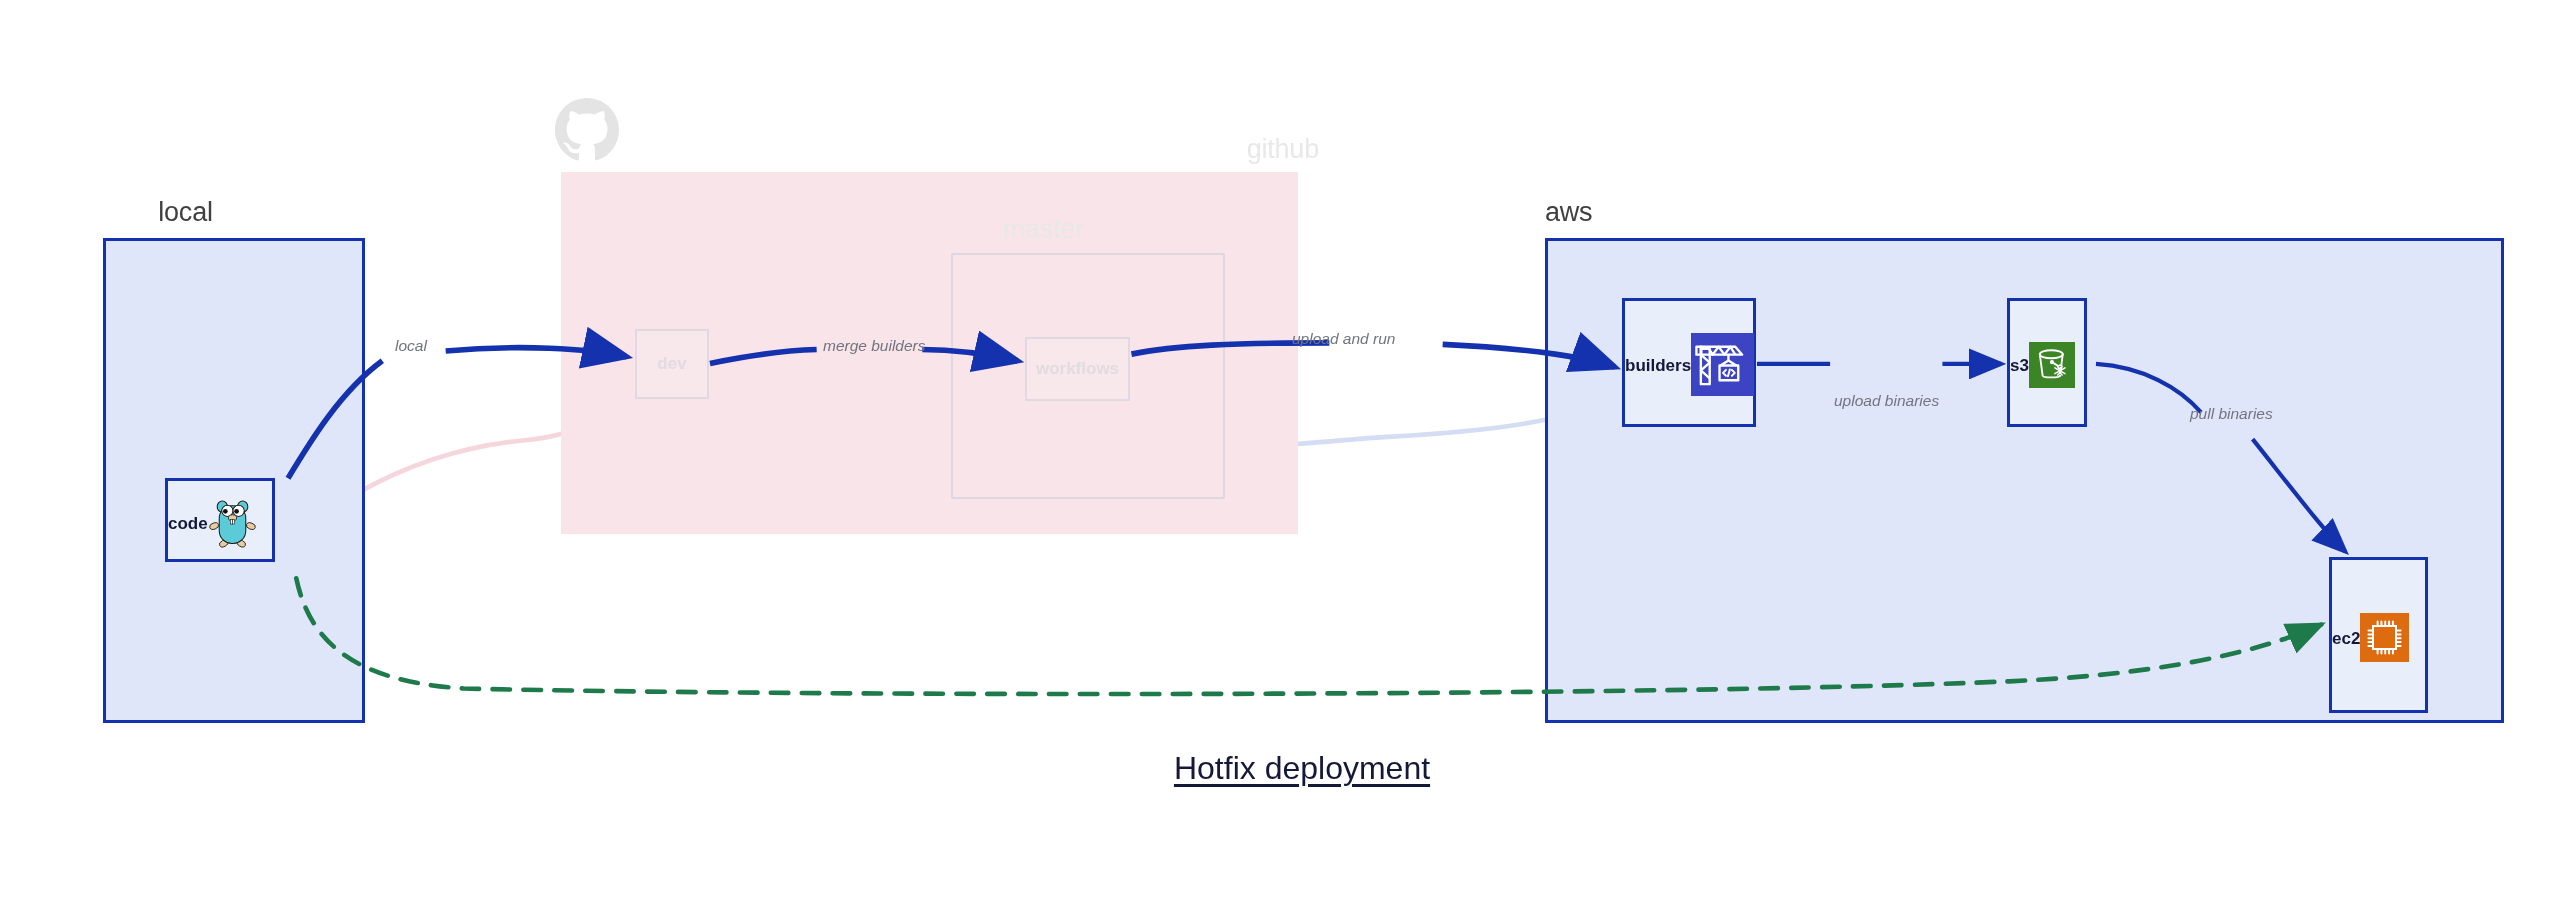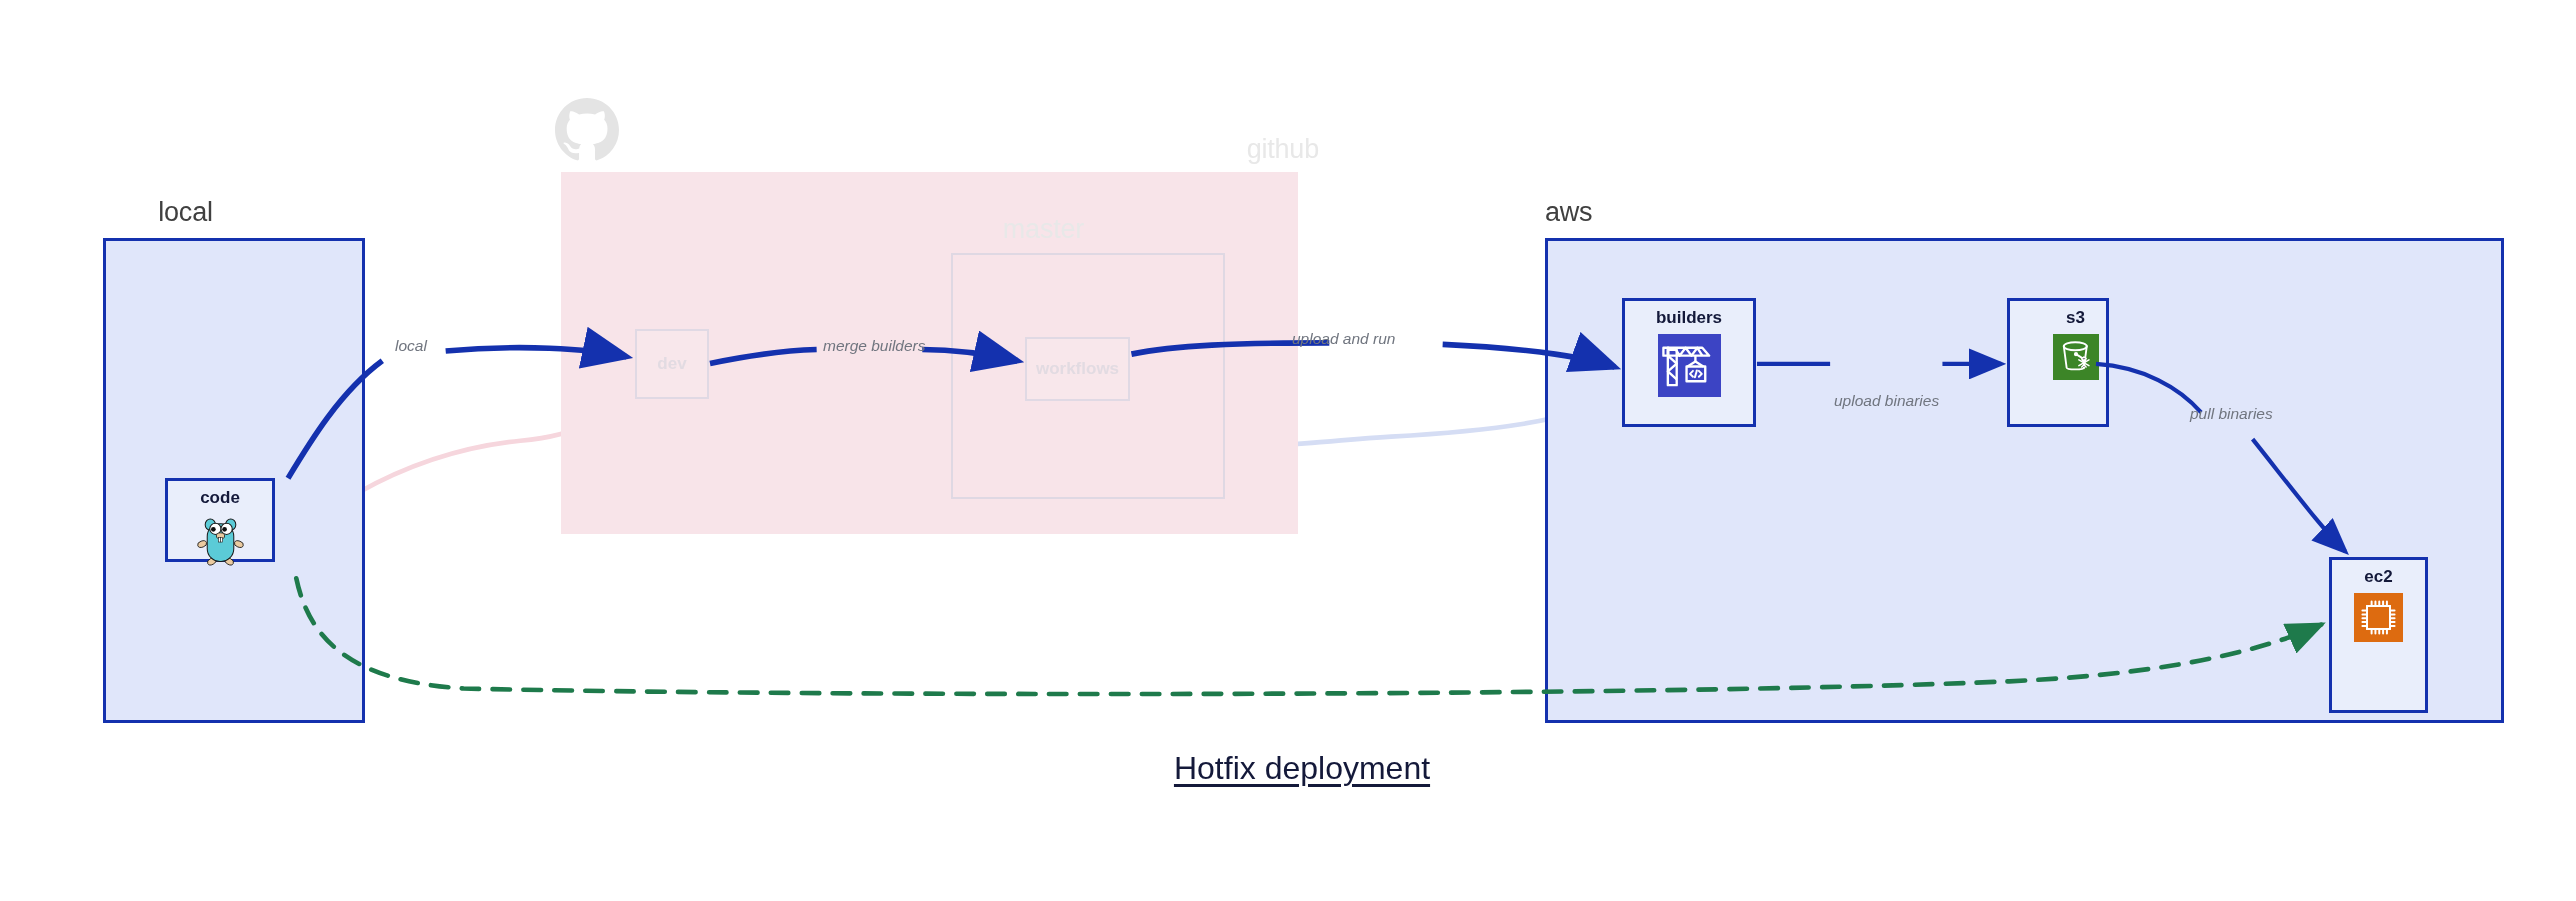--- a/index.html
+++ b/index.html
@@ -34,21 +34,21 @@
   }
   .group-title.faded { color: #E8E8E8; z-index: 6; }
 
   
   .node {
     position: absolute;
     border: 3.1px solid #1431AE;
     background: #E9EEFB;
     z-index: 30;
     display:flex;
-    flex-direction: column;
+    flex-direction: row;
     align-items:center;
   }
   .node.faded {
     border: 2.1px solid #E0D9E4;
     background: rgba(255,255,255,0.12);
     z-index: 8;
     justify-content: center;
   }
   .node-label {
     font-size: 17px;
@@ -191,21 +191,21 @@
 
         <g fill="none" stroke="#FFFFFF" stroke-width="2" stroke-linecap="round" stroke-linejoin="round">
           <path d="M35.5 37.5 L32.5 40.5 L35.5 43.5"></path>
           <path d="M41.5 37.5 L44.5 40.5 L41.5 43.5"></path>
           <path d="M39.5 37 L37.5 44"></path>
         </g>
       </svg>
     </div>
   </div>
 
-  <div class="node" style="left:2007px; top:298px; width:102px; height:129px;padding-left:35px;">
+  <div class="node" style="left:2007px; top:298px; width:80px; height:129px;">
     <div class="node-label">s3</div>
     <div class="node-icon">
       <svg width="46" height="46" viewBox="0 0 64 64">
         <rect x="0" y="0" width="64" height="64" fill="#3C8527"></rect>
         <g fill="none" stroke="#FFFFFF" stroke-width="2.6" stroke-linecap="round" stroke-linejoin="round">
           <ellipse cx="31" cy="17" rx="16" ry="5.6"></ellipse>
           <path d="M15 17 L19 47 C19 50 43 50 43 47 L47 17"></path>
 
           <path d="M32 28 L43 35"></path>
           <circle cx="32" cy="28" r="1.6" fill="#FFFFFF"></circle>

